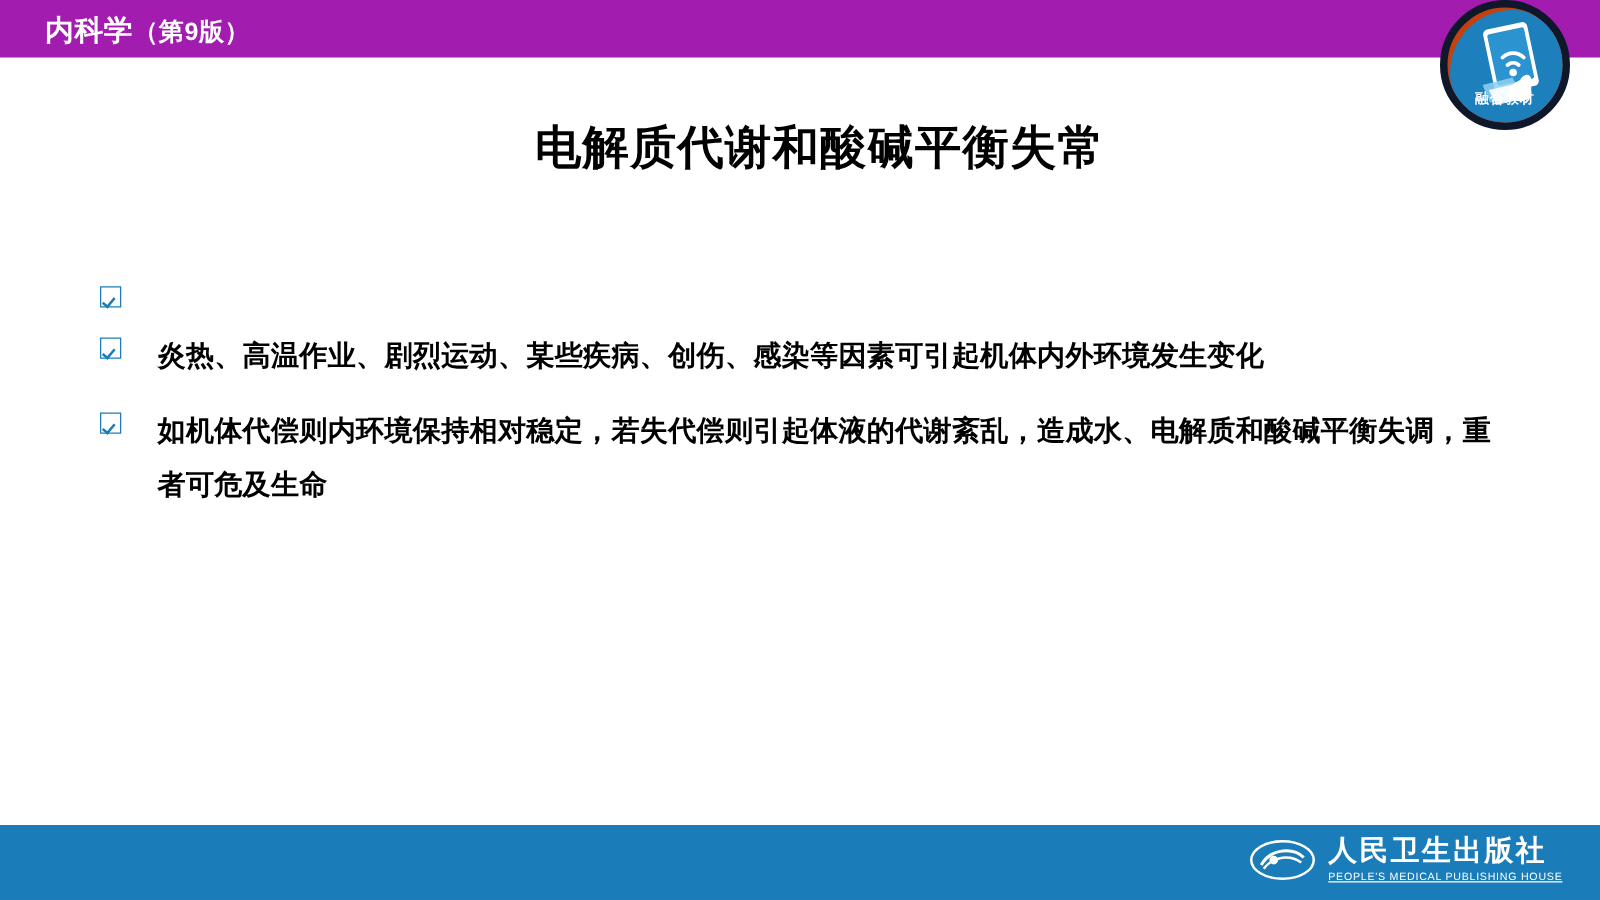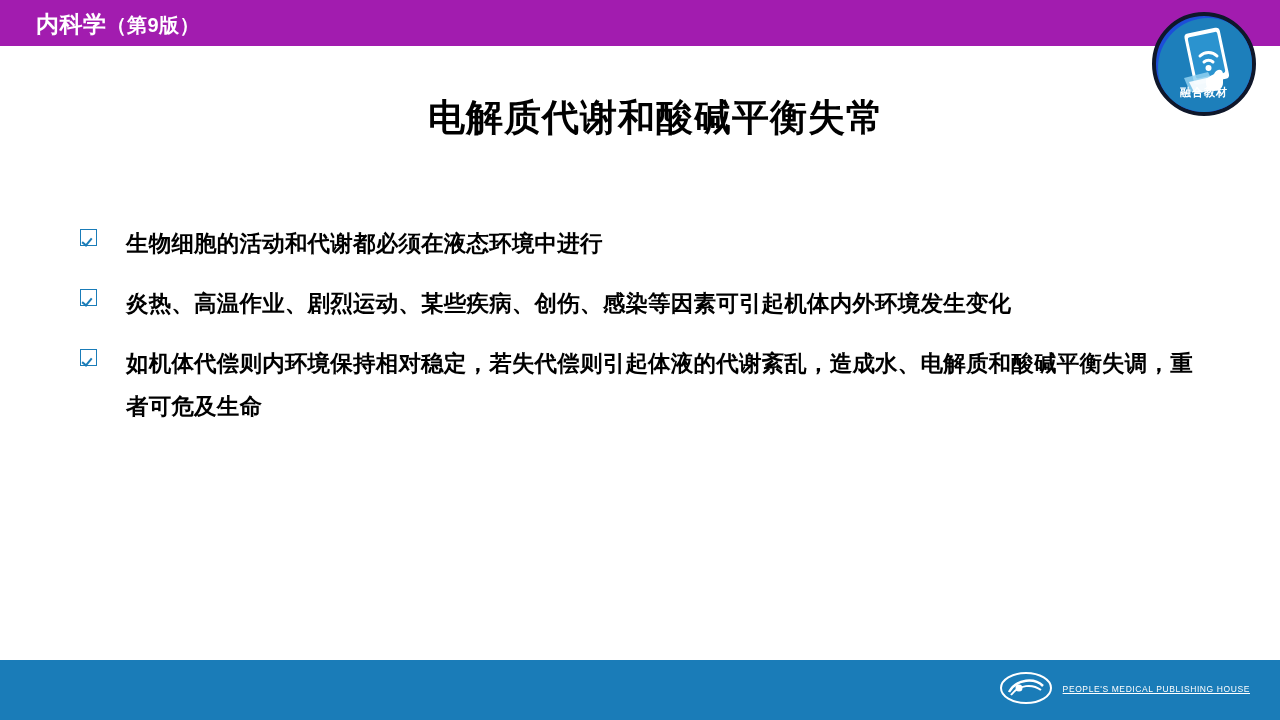--- a/index.html
+++ b/index.html
@@ -37,26 +37,26 @@
     white-space: nowrap;
   }
   .top-bar-title .edition {
     font-size: 20px;
     font-weight: bold;
   }
   
   .badge {
     position: absolute;
     right: 24px;
-    top: 12px;
+    top: 0;
     width: 104px;
     height: 104px;
     border-radius: 50%;
-    background: #1d4ed8;
-    border: 4px solid #0f172a;
+    background: #c2410c;
+    border: 6px solid #0f172a;
     box-sizing: border-box;
     overflow: hidden;
   }
   .badge-inner {
     position: absolute;
     inset: 0;
   }
   .badge-label {
     position: absolute;
     bottom: 12px;
@@ -190,21 +190,20 @@
       </svg>
     </div>
     <div class="badge-label">融合教材</div>
   </div>
 
   <div class="slide-title">电解质代谢和酸碱平衡失常</div>
 
   <div class="bullets">
     <div class="bullet-row">
       <span class="bullet-mark"></span>
-      <span class="bullet-text">生物细胞的活动和代谢都必须在液态环境中进行</span>
     </div>
     <div class="bullet-row">
       <span class="bullet-mark"></span>
       <span class="bullet-text">炎热、高温作业、剧烈运动、某些疾病、创伤、感染等因素可引起机体内外环境发生变化</span>
     </div>
     <div class="bullet-row">
       <span class="bullet-mark"></span>
       <span class="bullet-text">如机体代偿则内环境保持相对稳定，若失代偿则引起体液的代谢紊乱，造成水、电解质和酸碱平衡失调，重者可危及生命</span>
     </div>
   </div>
@@ -213,18 +212,19 @@
     <div class="publisher">
       <div class="publisher-mark">
         <svg width="54" height="40" viewBox="0 0 54 40" xmlns="http://www.w3.org/2000/svg">
           <ellipse cx="27" cy="20" rx="25" ry="15" fill="none" stroke="#ffffff" stroke-width="2"></ellipse>
           <path d="M10 24 C18 10 36 10 44 18" fill="none" stroke="#ffffff" stroke-width="2.5"></path>
           <path d="M12 27 C20 16 34 16 42 22" fill="none" stroke="#ffffff" stroke-width="2"></path>
           <circle cx="20" cy="20" r="3.5" fill="#ffffff"></circle>
         </svg>
       </div>
       <div class="publisher-names">
+        <div class="publisher-cn">人民卫生出版社</div>
         <div class="publisher-en">PEOPLE'S MEDICAL PUBLISHING HOUSE</div>
       </div>
     </div>
   </div>
 
 </div>
 
 </body></html>

